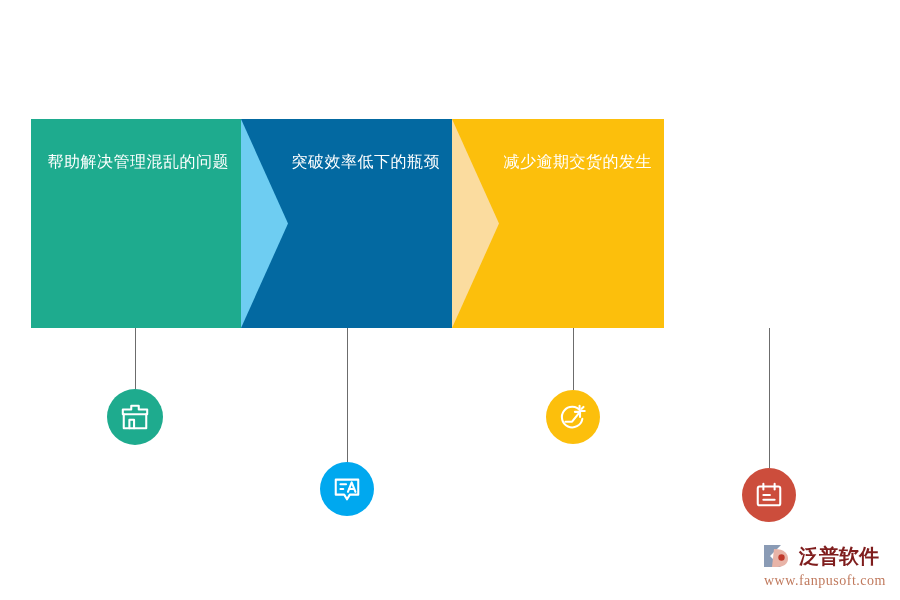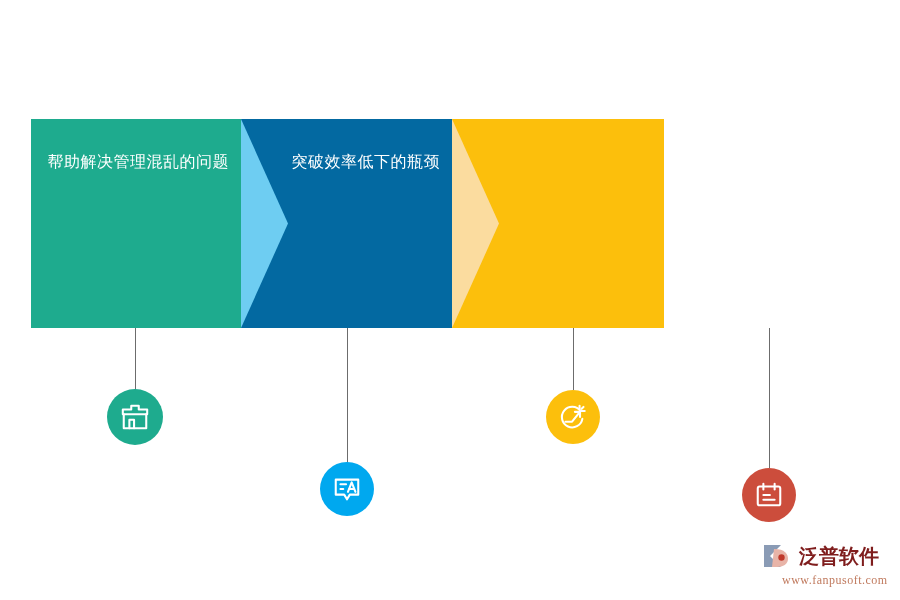--- a/index.html
+++ b/index.html
@@ -112,25 +112,25 @@
     font-family: "Liberation Serif", "DejaVu Serif", serif;
     font-size: 20px;
     font-weight: bold;
     color: #7f1d1d;
     letter-spacing: 0px;
     margin-left: 4px;
     white-space: nowrap;
   }
   .logo-url {
     font-family: "Liberation Serif", "DejaVu Serif", serif;
-    font-size: 12px;
+    font-size: 14px;
     color: #c07a5e;
     letter-spacing: 0.5px;
     margin-top: 1px;
-    margin-left: 21px;
+    margin-left: 3px;
     white-space: nowrap;
   }
 </style>
 </head>
 <body>
 
 <div id="canvas">
 
   <div class="strip">
 
@@ -146,20 +146,21 @@
       </div>
       <div class="caption">突破效率低下的瓶颈</div>
     </div>
 
     <div class="panel p3" style="background:#fcbf0c;">
       <div class="notch">
         <svg viewBox="0 0 47 209" preserveAspectRatio="none">
           <polygon points="0,0 47,104.5 0,209" fill="#fbdc9f"></polygon>
         </svg>
       </div>
+      <div class="caption">减少逾期交货的发生</div>
     </div>
 
   </div>
 
   <div class="stem" style="left:135px; top:328px; height:62px;"></div>
   <div class="stem" style="left:347px; top:328px; height:135px;"></div>
   <div class="stem" style="left:573px; top:328px; height:62px;"></div>
   <div class="stem" style="left:769px; top:328px; height:140px;"></div>
 
   <div class="badge" style="left:107px; top:389px; width:56px; height:56px; background:#1eab8e;">

